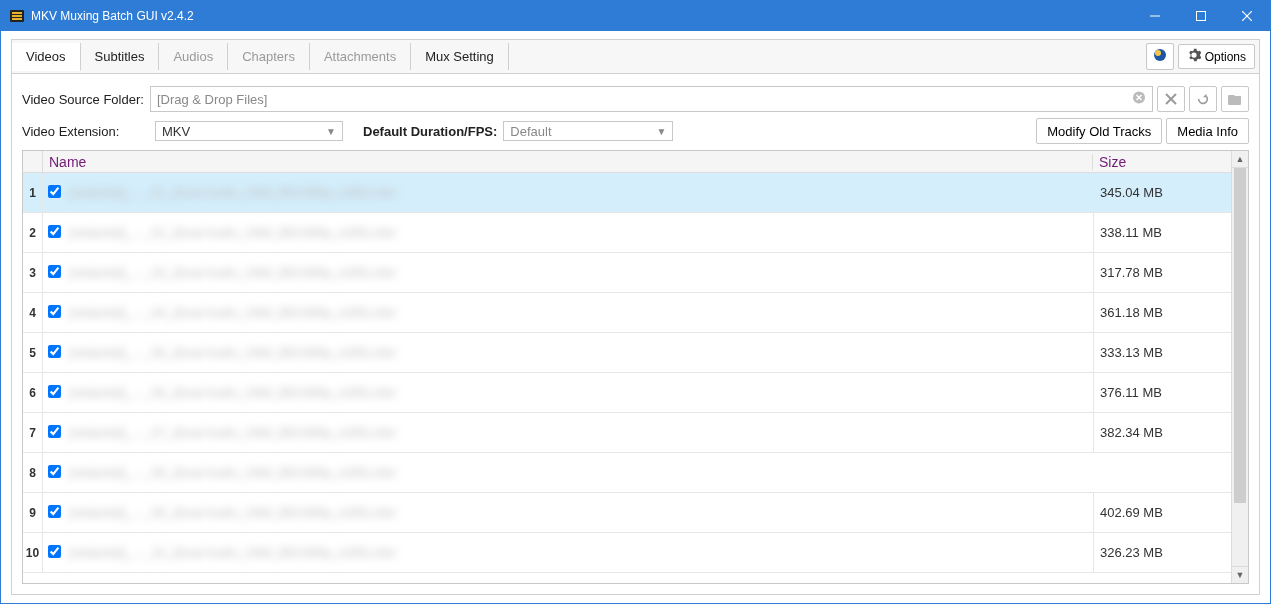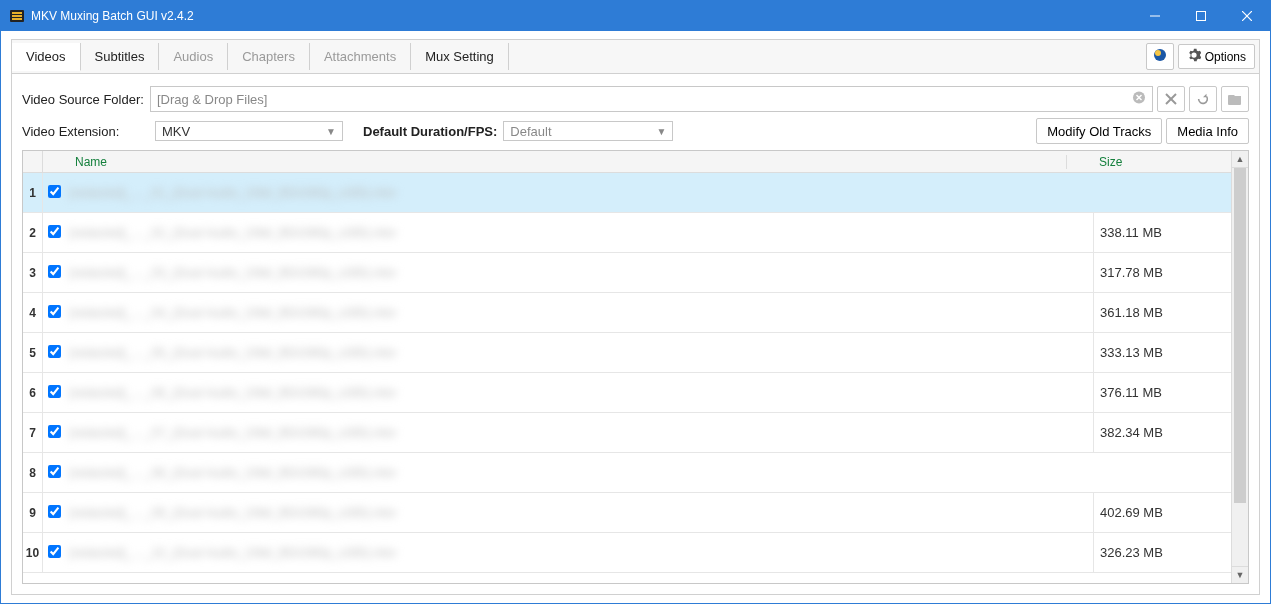--- a/index.html
+++ b/index.html
@@ -31,21 +31,21 @@
 .icon-btn { width: 28px; height: 26px; border: 1px solid #c8c8c8; margin-left: 4px; display: flex; align-items: center; justify-content: center; color: #888; cursor: pointer; background: #fff; border-radius: 2px; }
 
 .combo { height: 20px; border: 1px solid #c8c8c8; display: flex; align-items: center; padding: 0 6px; font-size: 13px; color: #333; position: relative; min-width: 180px; background: #fff; }
 .combo .chev { position: absolute; right: 6px; color: #888; font-size: 10px; }
 .combo.wide { min-width: 170px; }
 
 .btn { height: 26px; border: 1px solid #c8c8c8; padding: 0 10px; font-size: 13px; background: #fff; cursor: pointer; margin-left: 4px; border-radius: 2px; display: flex; align-items: center; }
 
 .table-wrap { flex: 1; border: 1px solid #c8c8c8; position: relative; overflow: hidden; display: flex; }
 .table-inner { flex: 1; overflow: hidden; display: flex; flex-direction: column; }
-.thead { display: flex; background: #f5f5f5; border-bottom: 1px solid #dcdcdc; font-size: 12px; color: #15803d; height: 22px; align-items: center; gap: 26px; }
+.thead { display: flex; background: #f5f5f5; border-bottom: 1px solid #dcdcdc; font-size: 14px; color: #701a75; height: 22px; align-items: center; }
 .th-idx { width: 20px; border-right: 1px solid #dcdcdc; height: 100%; }
 .th-name { flex: 1; padding-left: 6px; border-right: 1px solid #dcdcdc; }
 .th-size { width: 138px; padding-left: 6px; }
 .tbody { flex: 1; overflow: hidden; }
 .tr { display: flex; height: 40px; border-bottom: 1px solid #e6e6e6; align-items: center; font-size: 13px; }
 .tr.sel { background: #d4eefb; }
 .td-idx { width: 20px; text-align: center; font-size: 12px; font-weight: 600; color: #333; border-right: 1px solid #e6e6e6; height: 100%; display: flex; align-items: center; justify-content: center; }
 .td-chk { width: 22px; text-align: center; }
 .td-chk input { width: 13px; height: 13px; }
 .td-name { flex: 1; padding-left: 4px; color: #555; }
@@ -173,20 +173,21 @@
         <div class="thead">
           <div class="th-idx"></div>
           <div class="th-name">Name</div>
           <div class="th-size">Size</div>
         </div>
         <div class="tbody" id="tbody">
             <div class="tr sel">
               <div class="td-idx">1</div>
               <div class="td-chk"><input type="checkbox" checked="" style=""></div>
               <div class="td-name"><span class="blur">[redacted]_…_01_(Dual Audio_10bit_BD1080p_x265).mkv</span></div>
+              <div class="td-size">345.04 MB</div>
             </div>
             <div class="tr">
               <div class="td-idx">2</div>
               <div class="td-chk"><input type="checkbox" checked="" style=""></div>
               <div class="td-name"><span class="blur">[redacted]_…_02_(Dual Audio_10bit_BD1080p_x265).mkv</span></div>
               <div class="td-size">338.11 MB</div>
             </div>
             <div class="tr">
               <div class="td-idx">3</div>
               <div class="td-chk"><input type="checkbox" checked="" style=""></div>

